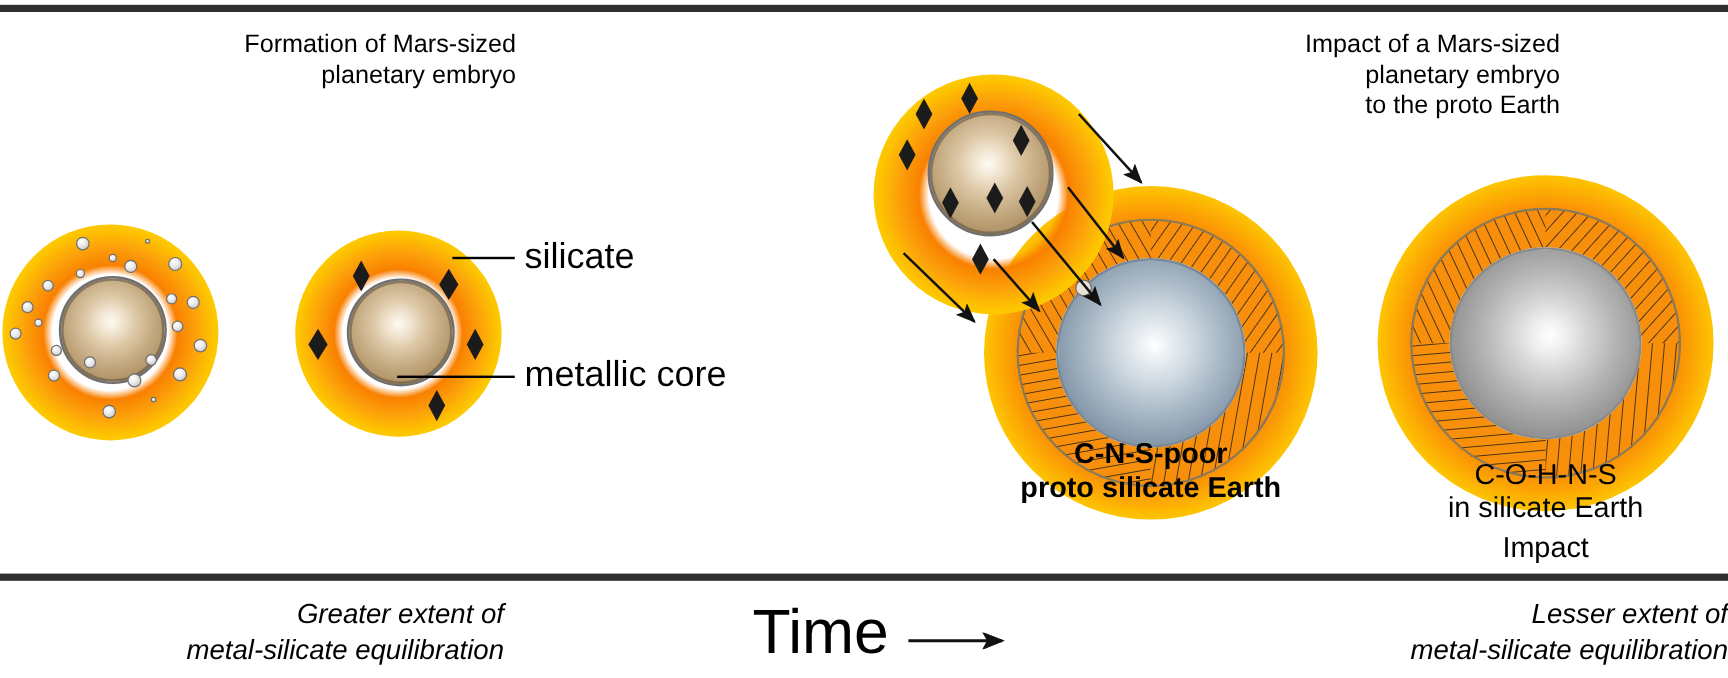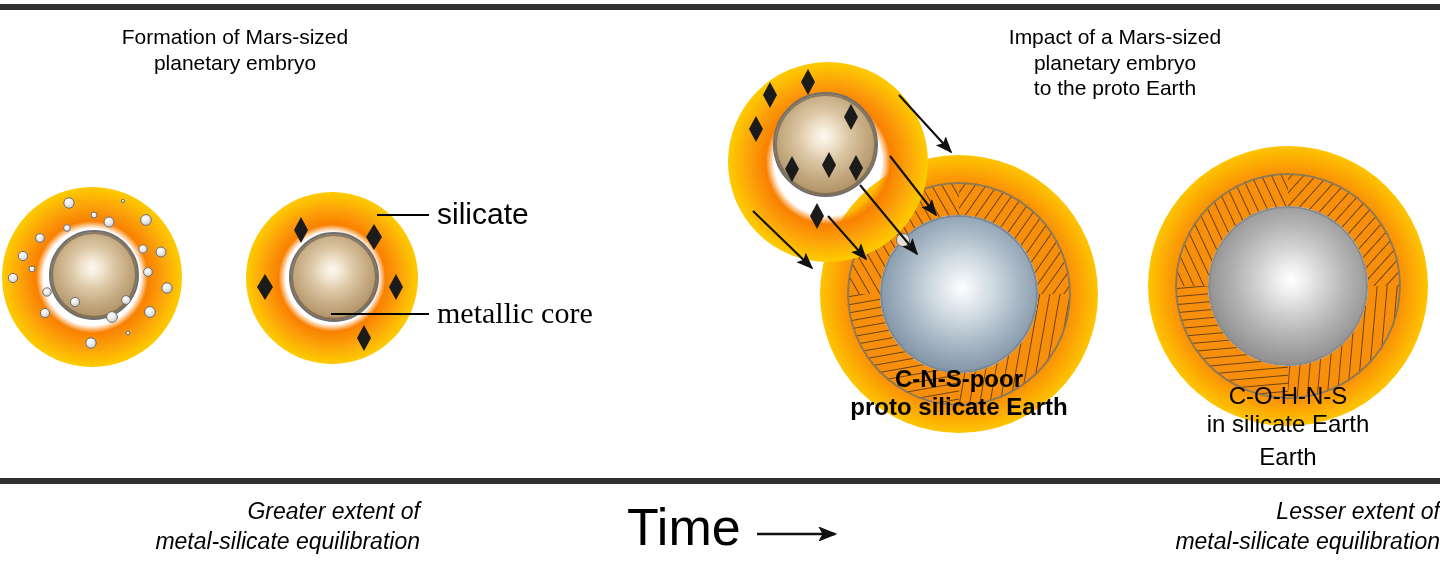--- a/index.html
+++ b/index.html
@@ -6,21 +6,21 @@
   body{
     width:1440px;height:565px;position:relative;overflow:hidden;
     font-family:"Liberation Sans", sans-serif;color:#000;
   }
   #stage{position:absolute;inset:0;width:1440px;height:565px;}
   .rule{position:absolute;left:0;width:1440px;background:#2f2f2f;}
   #rule-top{top:4px;height:6px;}
   #rule-bottom{top:478px;height:6px;}
 
   .caption{position:absolute;text-align:center;line-height:1.22;font-size:21px;color:#000;}
-  .caption div{white-space:nowrap;}
+  .caption div{white-space:nowrap;text-align:right;}
 
   #title-left{left:40px;top:24px;width:390px;}
   #title-right{left:930px;top:24px;width:370px;}
 
   .footcap{position:absolute;text-align:right;font-style:italic;font-size:23px;line-height:1.3;}
   #foot-left{left:0px;top:497px;width:420px;}
   #foot-right{left:900px;top:497px;width:540px;}
 
   #time-label{position:absolute;left:627px;top:497px;font-size:52px;letter-spacing:0px;}
   #time-arrow{position:absolute;left:755px;top:527px;width:95px;height:14px;}
@@ -163,21 +163,21 @@
         <path d="M150 82 L157 95 L150 108 L143 95 Z"></path>
         <path d="M118 133 L125 146 L118 159 L111 146 Z"></path>
       </g>
     </svg>
   </div>
 
   <div class="leader" style="left:377px;top:214px;width:52px;"></div>
   <div class="legend-text" style="left:437px;top:197px;">silicate</div>
 
   <div class="leader" style="left:331px;top:313px;width:98px;"></div>
-  <div class="legend-text" style="left:437px;top:296px;font-family:Liberation Serif, serif;">metallic core</div>
+  <div class="legend-text" style="left:437px;top:296px;">metallic core</div>
 
   <div class="body" id="body-proto-earth" style="left:820px;top:155px;width:278px;height:278px;">
     <div class="mantle mantle-hatch" style="left:0;top:0;width:278px;height:278px;"></div>
 
     <svg class="overlay-svg" width="278" height="278" viewBox="0 0 278 278">
       <defs>
         <pattern id="hA" patternUnits="userSpaceOnUse" width="9" height="9" patternTransform="rotate(35)">
           <line x1="0" y1="0" x2="0" y2="9" stroke="#3b2c14" stroke-width="1.5"></line>
         </pattern>
         <pattern id="hB" patternUnits="userSpaceOnUse" width="9" height="9" patternTransform="rotate(-30)">
@@ -323,21 +323,21 @@
     </svg>
 
     <div class="core core-gray" style="left:60px;top:60px;width:160px;height:160px;"></div>
   </div>
 
   <div class="planet-label" style="left:1158px;top:365px;width:260px;margin-top:17px;">
     <div>C-O-H-N-S</div>
     <div>in silicate Earth</div>
   </div>
 
-  <div id="earth-word" style="left:1158px;top:443px;width:260px;">Earth</div>
+  <div id="earth-word" style="left:1158px;top:443px;width:260px;">Impact</div>
 
   <div class="footcap" id="foot-left">
     <div>Greater extent of</div>
     <div>metal-silicate equilibration</div>
   </div>
 
   <div id="time-label">Time</div>
   <svg id="time-arrow" viewBox="0 0 95 14">
     <defs>
       <marker id="tah" markerWidth="9" markerHeight="9" refX="7" refY="3.2" orient="auto" markerUnits="strokeWidth">

